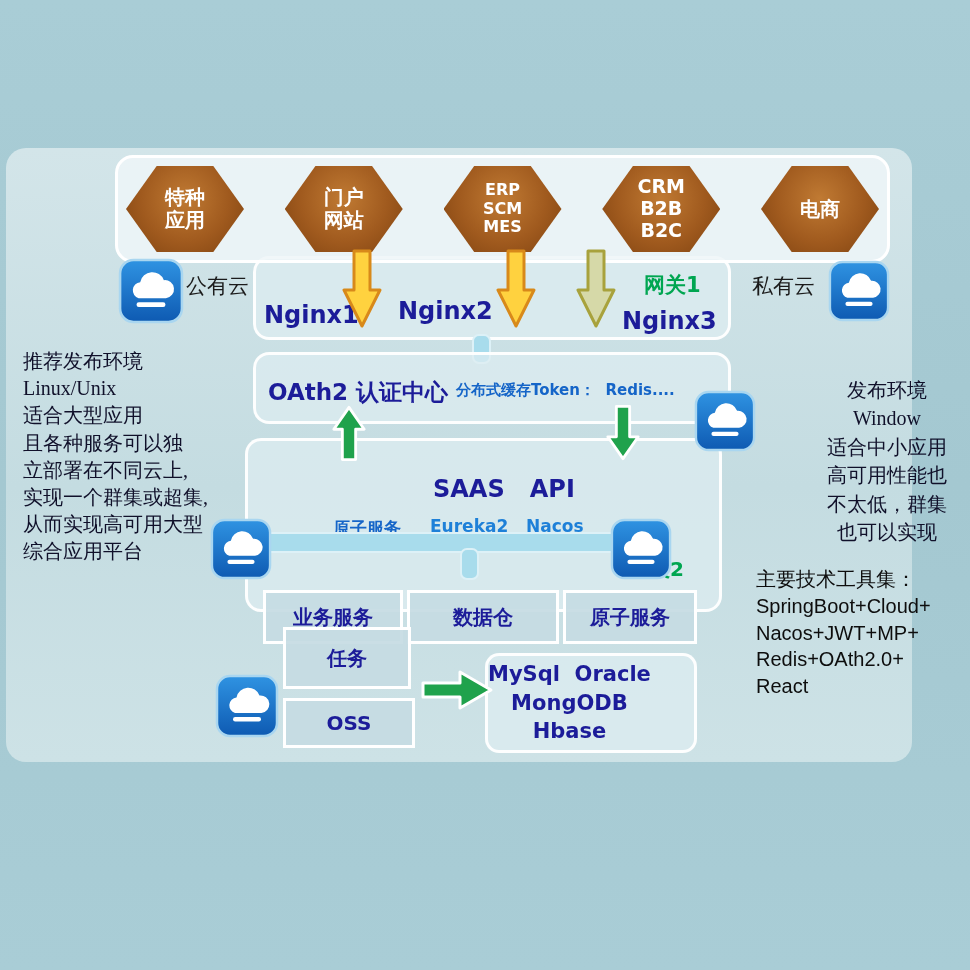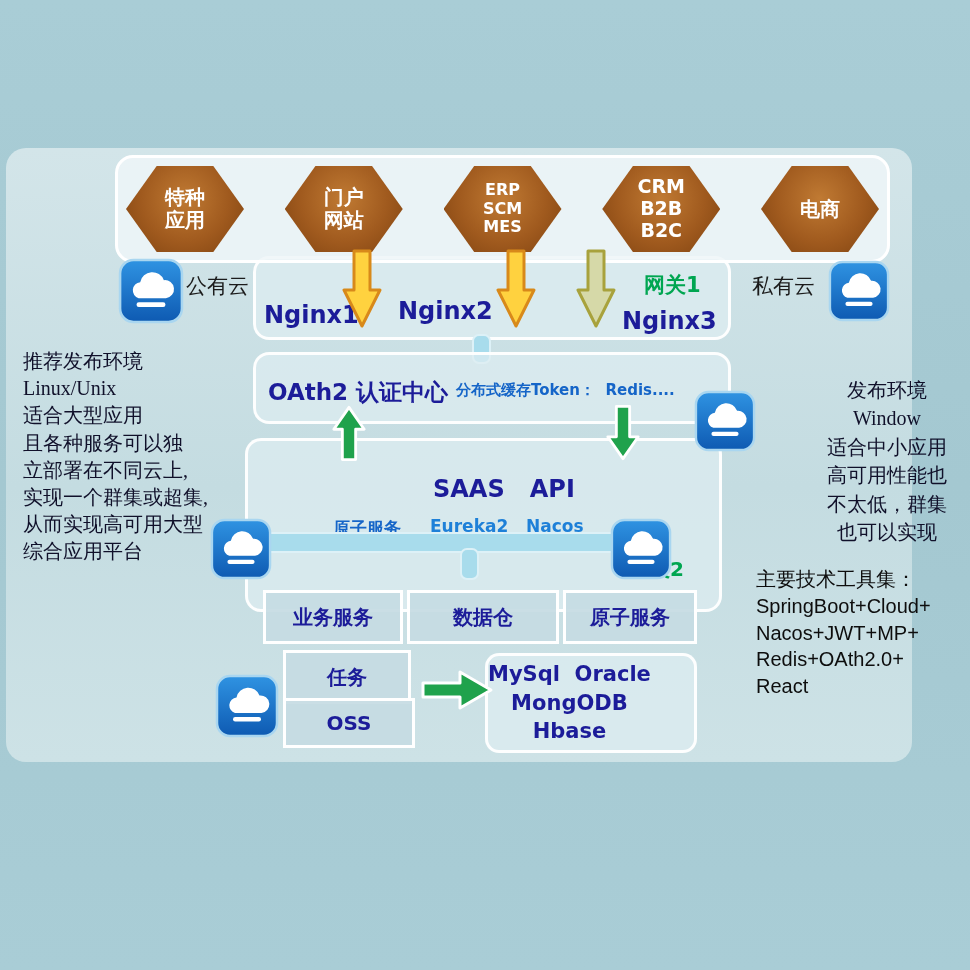--- a/index.html
+++ b/index.html
@@ -178,21 +178,21 @@
   <div class="subbox" style="left:263px;top:590px;width:140px;height:54px">
       <span>业务服务</span>
     </div>
   <div class="subbox" style="left:407px;top:590px;width:152px;height:54px">
       <span>数据仓</span>
     </div>
   <div class="subbox" style="left:563px;top:590px;width:134px;height:54px">
       <span>原子服务</span>
     </div>
 
-  <div class="subbox" style="left:283px;top:650px;width:128px;height:54px">
+  <div class="subbox" style="left:283px;top:627px;width:128px;height:62px">
       <span>任务</span>
     </div>
   <div class="subbox" style="left:283px;top:698px;width:132px;height:50px">
       <span>OSS</span>
     </div>
   <svg class="cloud" style="left:215px;top:674px" width="64" height="64">
       <use href="#cloud-sym"></use>
     </svg>
 
   <svg class="arrow" style="left:420px;top:666px" width="74" height="48" viewBox="0 0 74 48">

